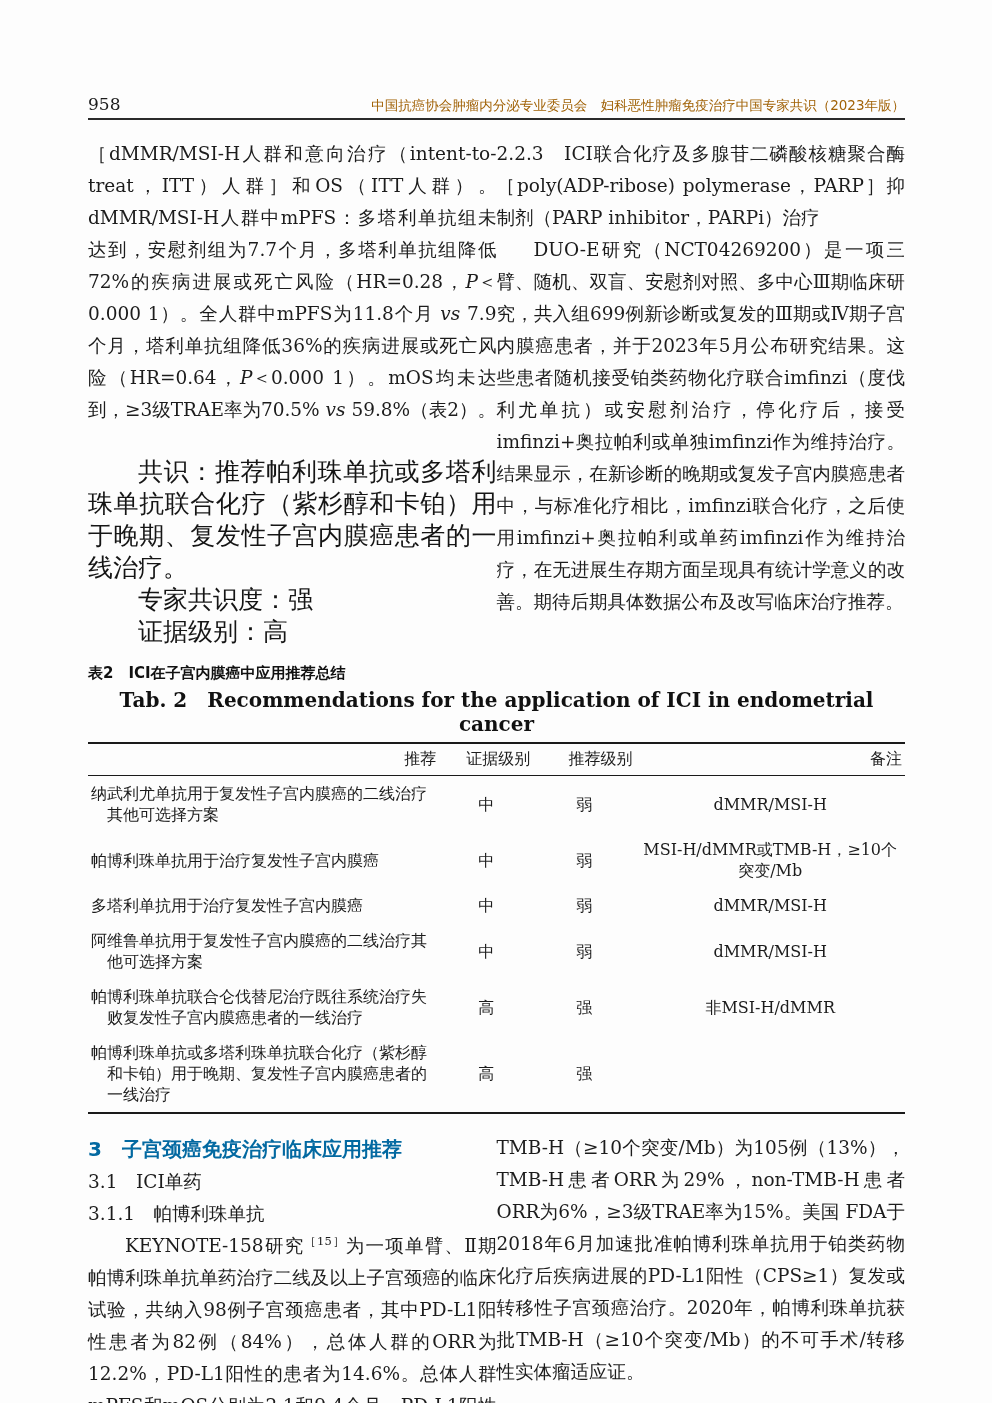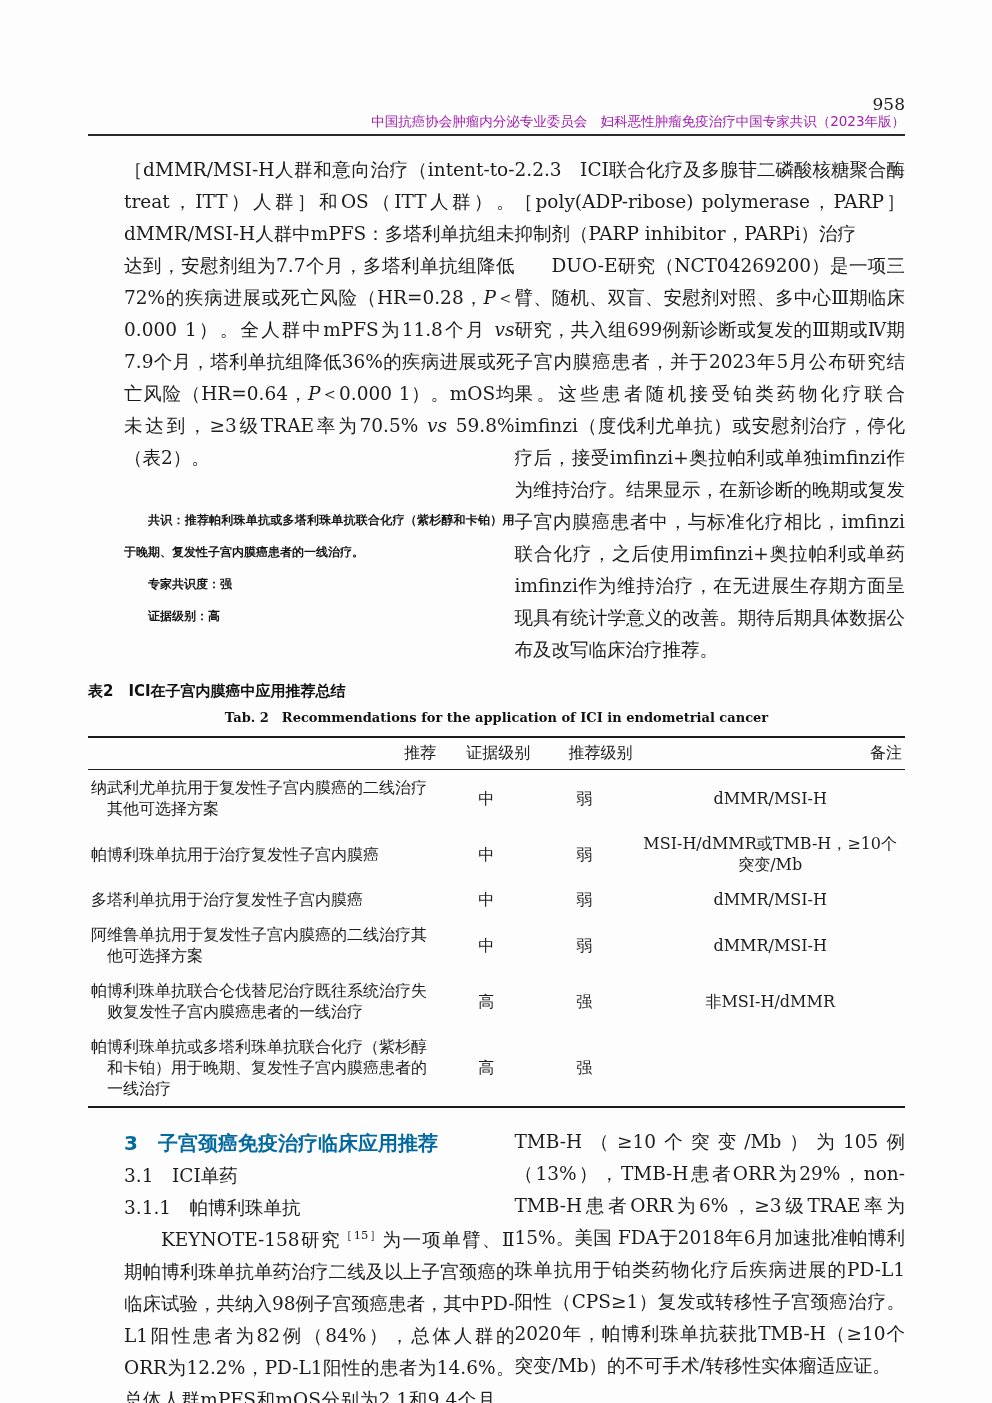--- a/index.html
+++ b/index.html
@@ -12,39 +12,38 @@
     padding:96px 87px 40px 88px;
     overflow:hidden;
     color:#1c1c1c;
     font-family:"DejaVu Serif", serif;
   }
   
   .runhead{
     display:flex;justify-content:space-between;align-items:flex-end;
     border-bottom:2px solid #2a2a2a;
     padding-bottom:5px;
-    flex-direction:column;
   }
   .pageno{font-family:"DejaVu Serif",serif;font-size:17px;line-height:1;}
-  .jtitle{font-family:"DejaVu Sans",sans-serif;font-size:13.5px;line-height:1.2;color:#a21caf;}
+  .jtitle{font-family:"DejaVu Sans",sans-serif;font-size:13.5px;line-height:1.2;color:#a16207;}
   
-  .cols{display:flex;margin-top:18px;margin-left:36px;}
+  .cols{display:flex;margin-top:18px;}
   .col{flex:1 1 0;min-width:0;}
   p{margin:0;}
   .body{
     font-family:"DejaVu Serif",serif;
     font-size:18.5px;line-height:32px;
     text-align:justify;text-justify:inter-ideograph;
     color:#1c1c1c;
   }
   .indent{text-indent:2em;}
   .consensus{
     font-family:"DejaVu Sans",sans-serif;
-    font-weight:700;
-    font-size:12px;line-height:32px;
+    font-weight:400;
+    font-size:25px;line-height:32px;
     text-align:justify;
     color:#151515;
   }
   .gap-top{margin-top:30px;}
   .h1{
     font-family:"DejaVu Sans",sans-serif;
     font-weight:700;font-size:20px;line-height:34px;
     color:#0369a1;
   }
   .i{font-style:italic;}
@@ -52,21 +51,21 @@
   
   .table-block{margin-top:14px;}
   .tbl-title-zh{
     text-align:left;
     font-family:"DejaVu Sans",sans-serif;font-weight:700;
     font-size:15px;line-height:22px;color:#111;
   }
   .tbl-title-en{
     text-align:center;
     font-family:"DejaVu Serif",serif;font-weight:700;
-    font-size:13px;line-height:24px;margin:4px 0 6px 0;color:#111;
+    font-size:20px;line-height:24px;margin:4px 0 6px 0;color:#111;
   }
   table.rec{
     width:100%;border-collapse:collapse;
     border-top:2.5px solid #1a1a1a;
     border-bottom:2.5px solid #1a1a1a;
     font-family:"DejaVu Serif",serif;
     font-size:16px;line-height:21px;
   }
   table.rec th{
     font-weight:400;text-align:right;

